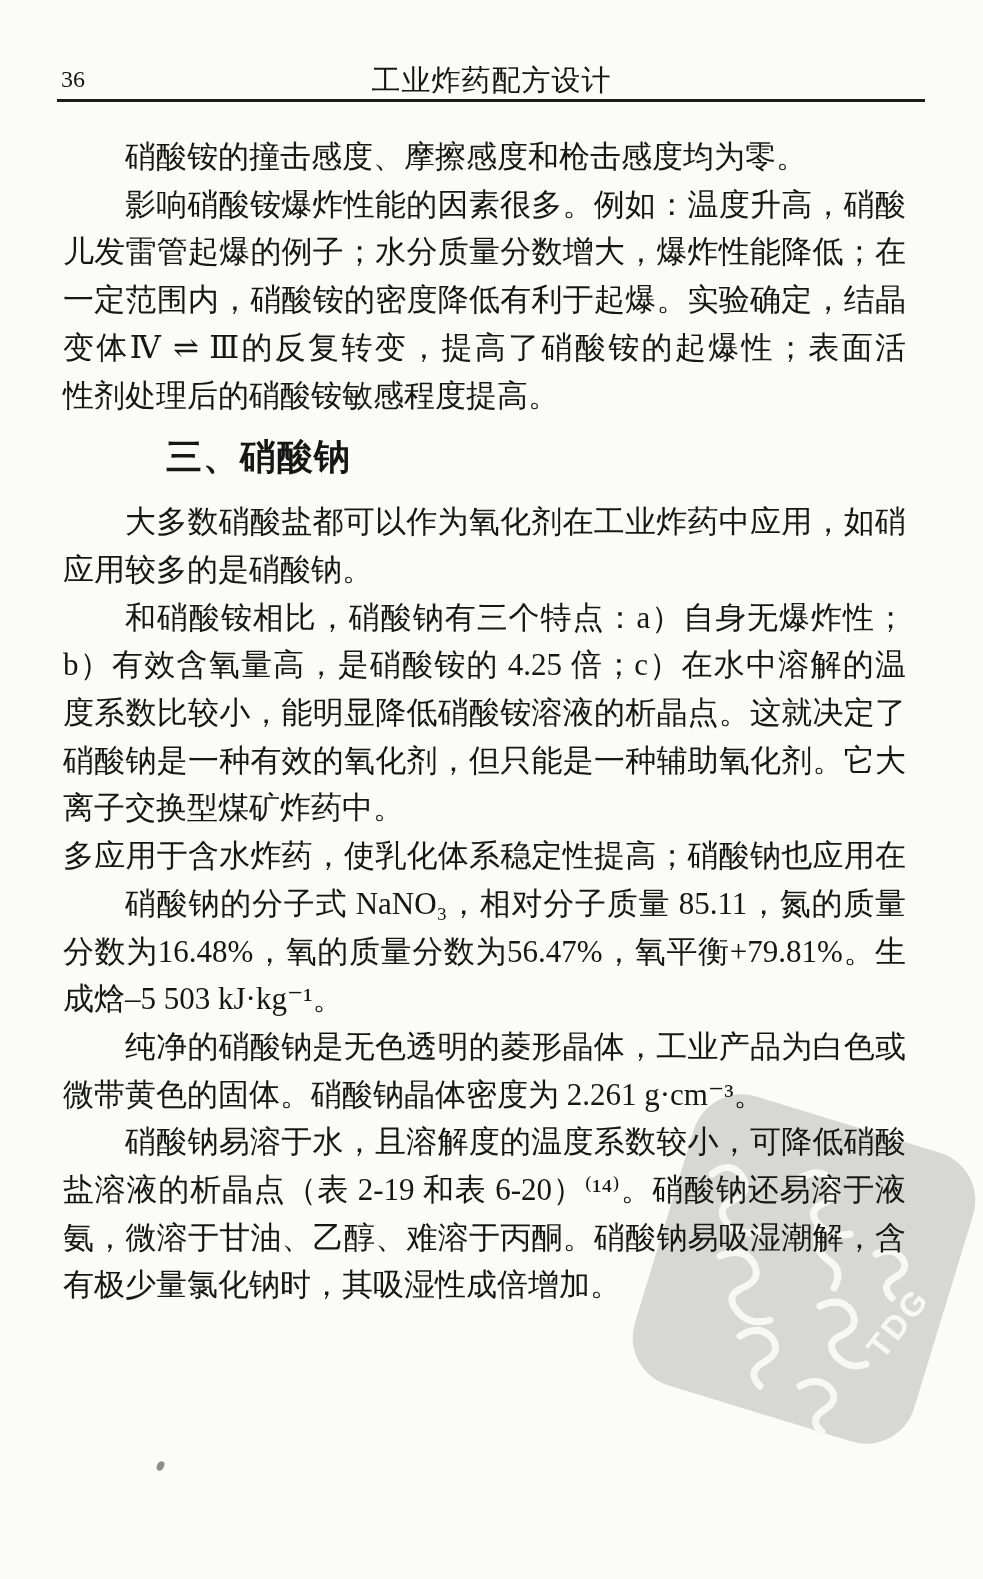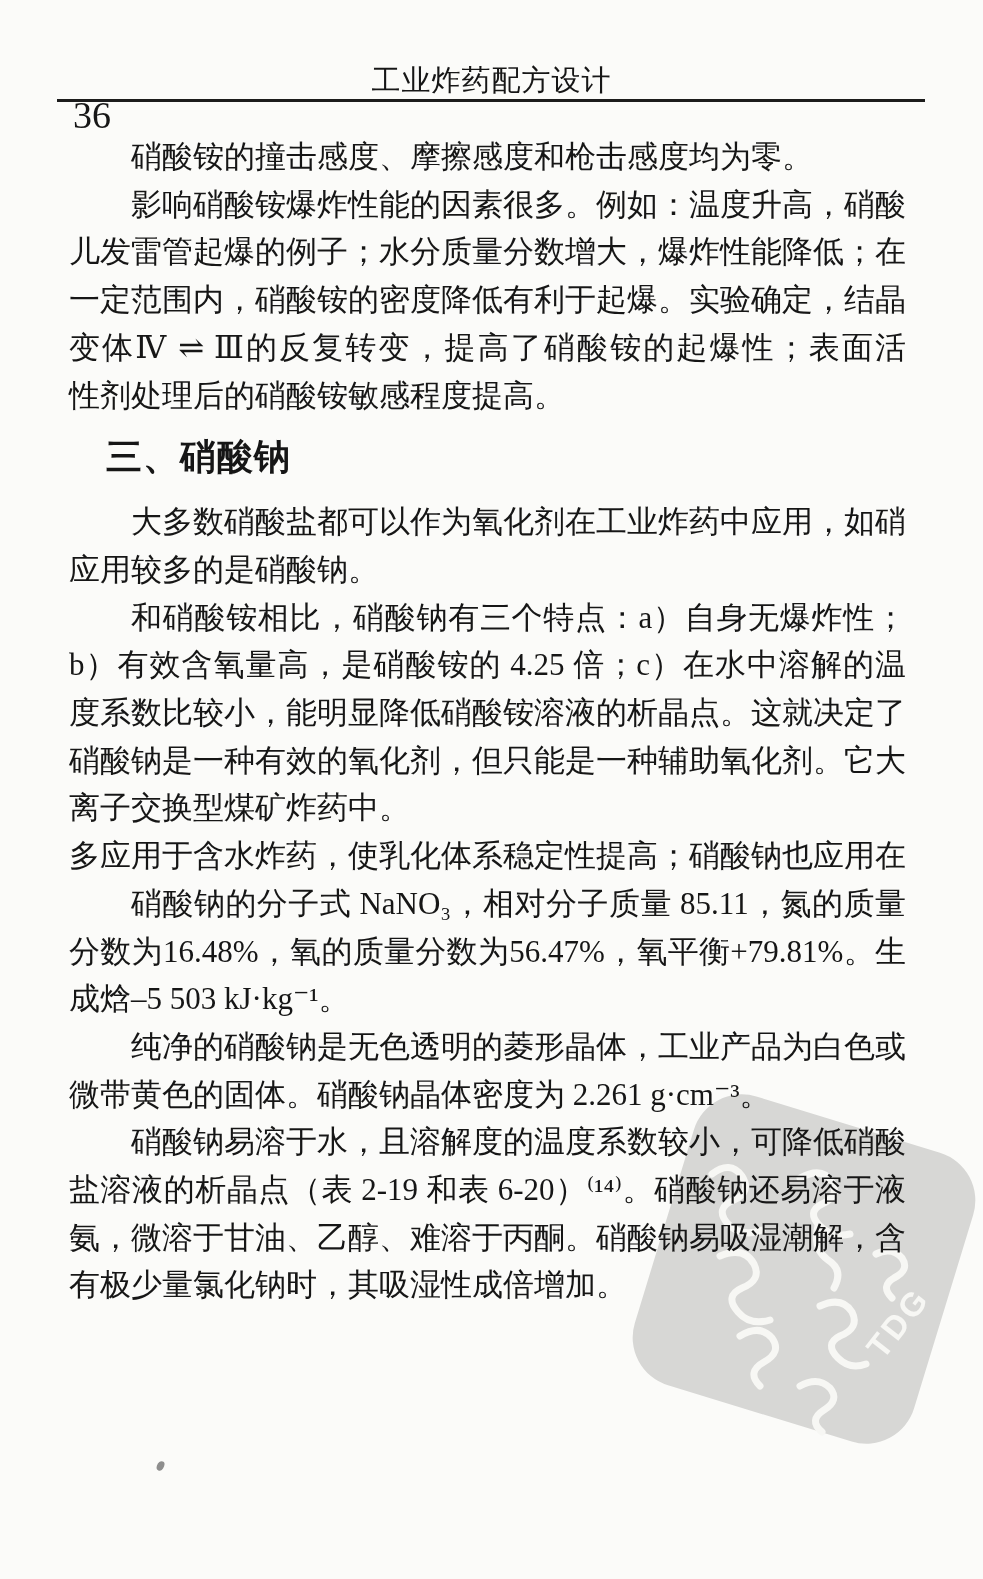--- a/index.html
+++ b/index.html
@@ -8,49 +8,49 @@
     width: 983px; height: 1579px;
     background: #fbfbf9;
     color: #161616;
     font-family: "Liberation Serif", "DejaVu Serif", serif;
     position: relative;
     overflow: hidden;
   }
 
   
   .page-number {
-    position: absolute; left: 73px; top: 62px;
-    font-size: 38px; line-height: 34px; margin-top: 36px;
+    position: absolute; left: 61px; top: 62px;
+    font-size: 24px; line-height: 34px;
   }
   .running-title {
     position: absolute; left: 0; right: 0; top: 63px;
     text-align: center;
     font-size: 29px; line-height: 34px; letter-spacing: 1px;
   }
   .header-rule {
     position: absolute; left: 57px; top: 99px;
     width: 868px; height: 3px;
     background: #1c1c1c;
   }
 
   
   .body-text {
     position: absolute; left: 63px; top: 133px;
     width: 843px;
     font-size: 31px; line-height: 47.7px;
     z-index: 2;
   }
-  .line { text-align: justify; text-align-last: justify; margin-left: 6px; }
+  .line { text-align: justify; text-align-last: justify; }
   .line.end { text-align-last: left; }
   .line.indent { text-indent: 2em; }
   .heading {
     font-family: "Liberation Sans", "DejaVu Sans", sans-serif;
     font-weight: bold;
     font-size: 36px; line-height: 48px;
-    margin: 14px 0 17px 43px;
+    margin: 14px 0 17px 103px;
     text-align: center; text-align-last: left;
     letter-spacing: 1px;
   }
 
   
   .watermark {
     position: absolute; left: 650px; top: 1106px;
     width: 316px; height: 340px;
     z-index: 1;
   }

